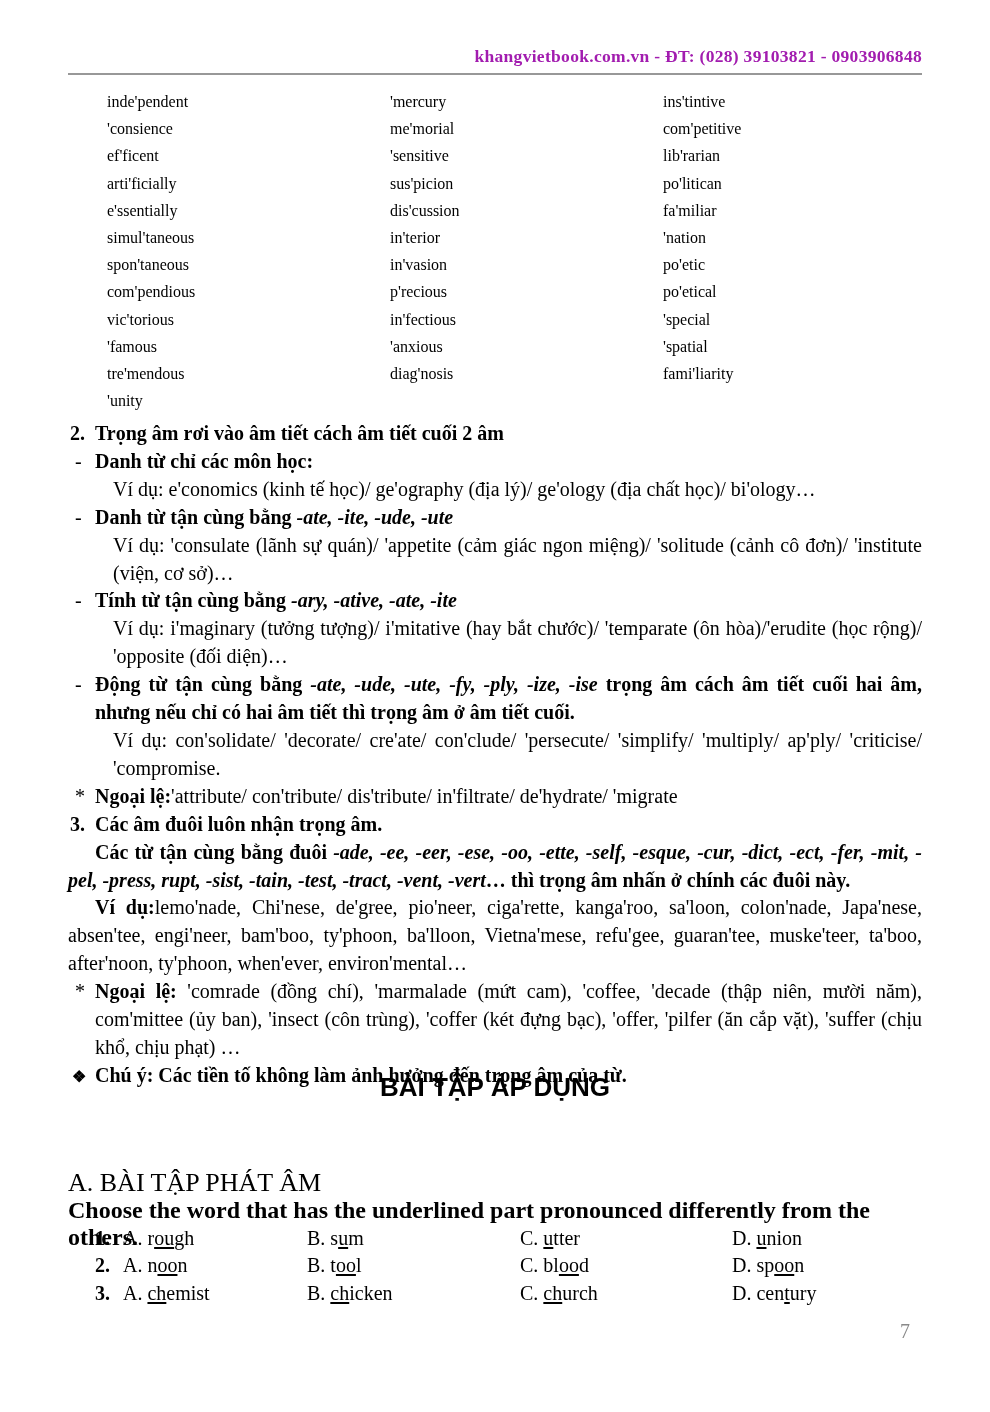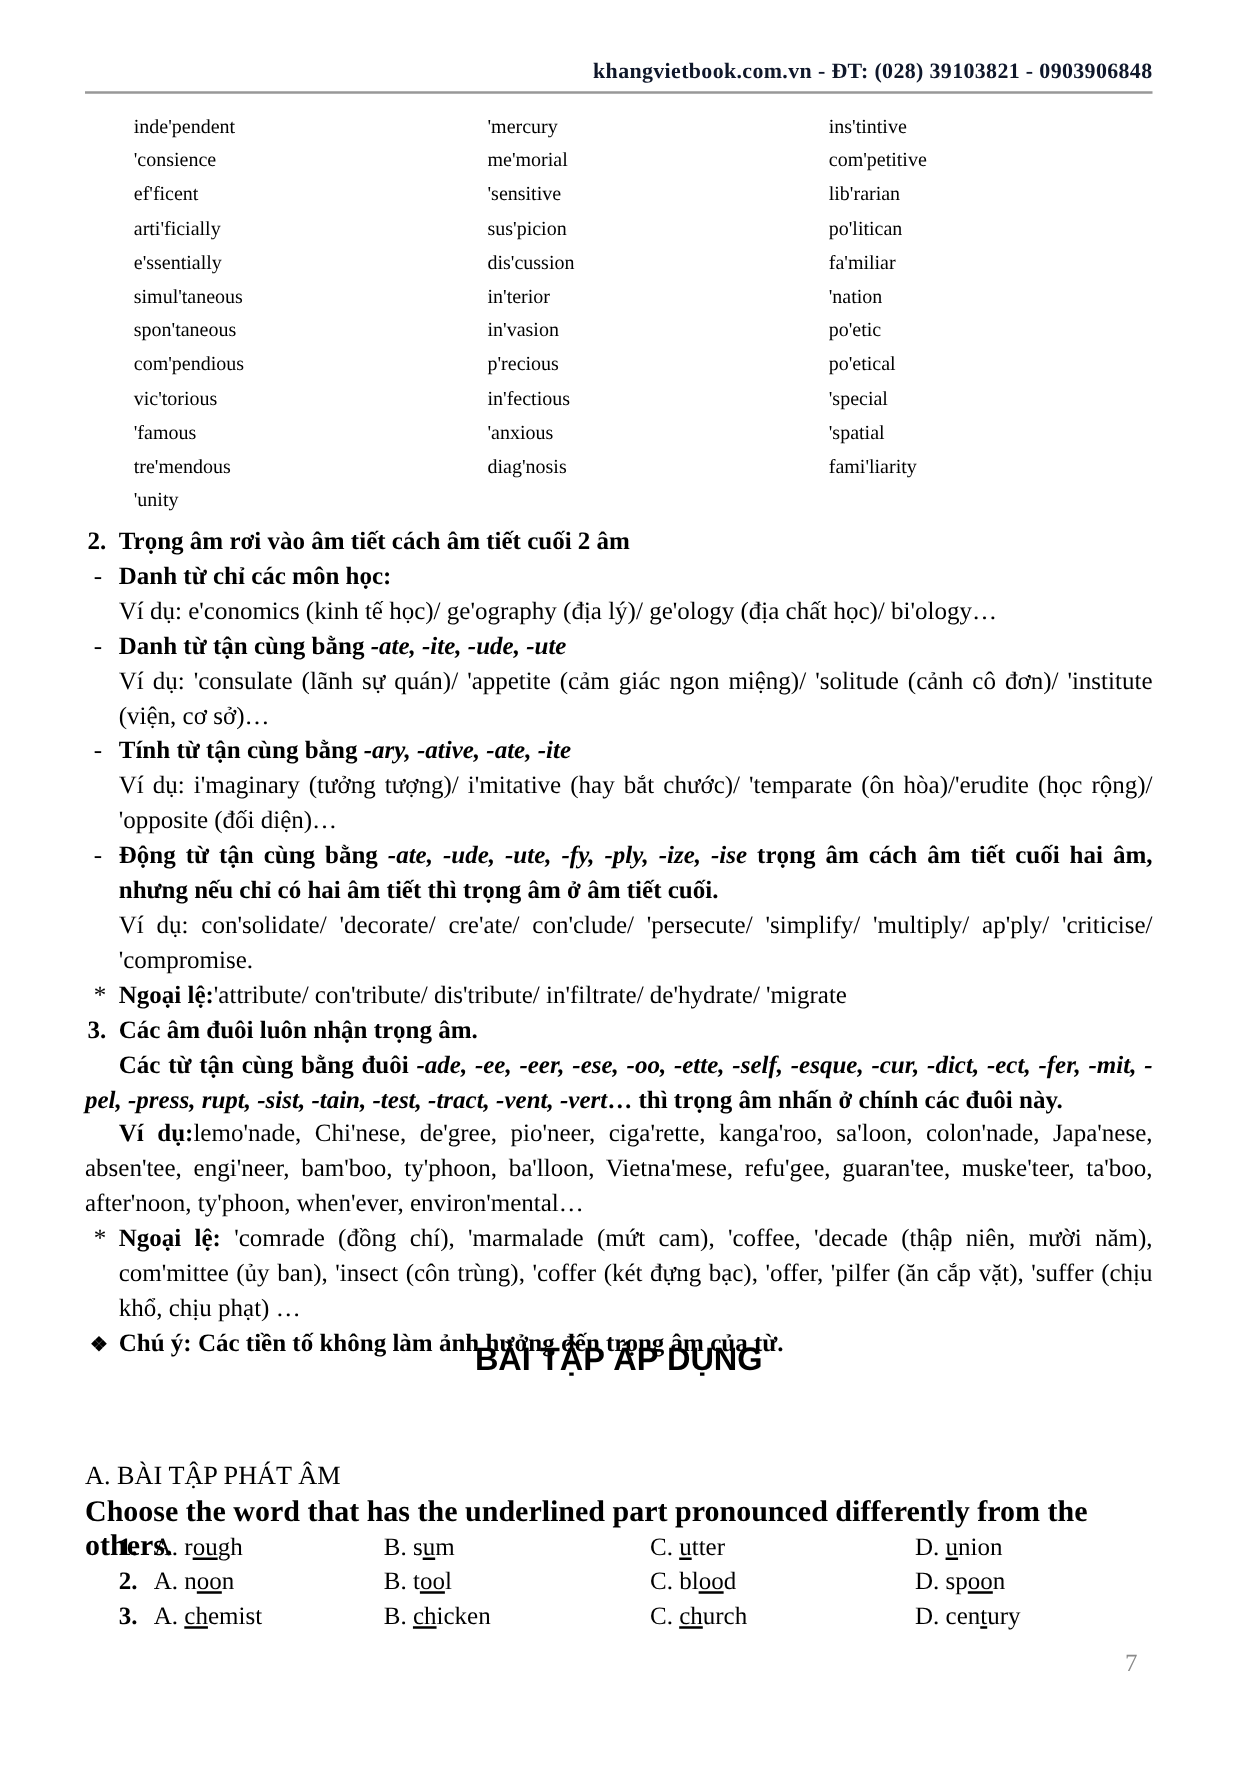--- a/index.html
+++ b/index.html
@@ -1,46 +1,46 @@
 <!DOCTYPE html>
 <html><head>
 <meta charset="utf-8">
 <style>
   html,body{margin:0;padding:0;background:#ffffff;}
   .page{position:relative;width:990px;height:1412px;background:#ffffff;
         font-family:"Liberation Serif",serif;color:#000;overflow:hidden;}
 
   
   .header{position:absolute;top:46px;left:68px;width:854px;text-align:right;
-          font-weight:bold;font-size:17.5px;color:#0f172a;letter-spacing:.3px;
+          font-weight:bold;font-size:17.5px;color:#a21caf;letter-spacing:.3px;
           padding-bottom:6px;border-bottom:2px solid #989898;}
 
   
   .words{position:absolute;top:88px;left:107px;display:grid;
          grid-template-columns:283px 273px 270px;font-size:16px;line-height:27.2px;}
 
   
   .content{position:absolute;top:420px;left:68px;width:854px;
            font-size:20px;line-height:27.9px;}
   .blk{text-align:justify;}
   .b{font-weight:bold;}
   .i{font-style:italic;}
   .blk-heading-num{padding-left:27px;text-align:left;}
   .blk-heading-num .marker{display:inline-block;width:25px;margin-left:-25px;font-weight:bold;}
   .blk-dash,.blk-star{padding-left:27px;}
   .blk-dash .marker,.blk-star .marker{display:inline-block;width:20px;margin-left:-20px;}
   .blk-note{padding-left:27px;text-align:left;font-weight:bold;}
   .blk-note .marker{display:inline-block;width:23px;margin-left:-23px;font-size:16px;}
-  .blk-example{margin-left:27px;}
+  .blk-example{margin-left:45px;}
   .blk-indent-flush{text-indent:27px;}
 
   
   .apply-title{position:absolute;top:1072px;left:0;width:990px;text-align:center;
                font-family:"Liberation Sans",sans-serif;font-weight:bold;font-size:26px;}
-  .part-a{position:absolute;top:1168px;left:68px;font-size:21px;}
+  .part-a{position:absolute;top:1168px;left:68px;font-size:26px;}
   .instruction{position:absolute;top:1197px;left:68px;width:860px;font-weight:bold;font-size:24px;}
   .questions{position:absolute;top:1227px;left:95px;width:830px;font-size:20px;}
   .q-row{position:relative;height:27.4px;}
   .q-num{position:absolute;left:0;font-weight:bold;}
   .q-opt{position:absolute;white-space:nowrap;}
   .q-o0{left:28px}.q-o1{left:212px}.q-o2{left:425px}.q-o3{left:637px}
   .u{text-decoration:underline;text-underline-offset:2px;}
 
   .page-num{position:absolute;top:1320px;left:900px;font-size:20px;color:#8a8a8a;}
 </style>

